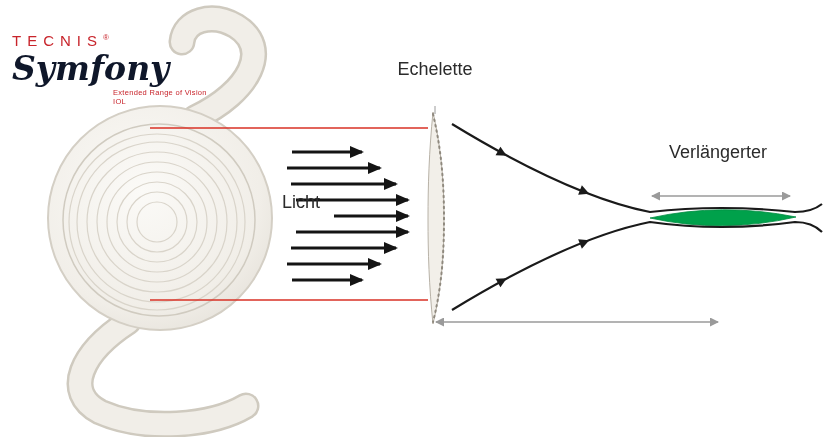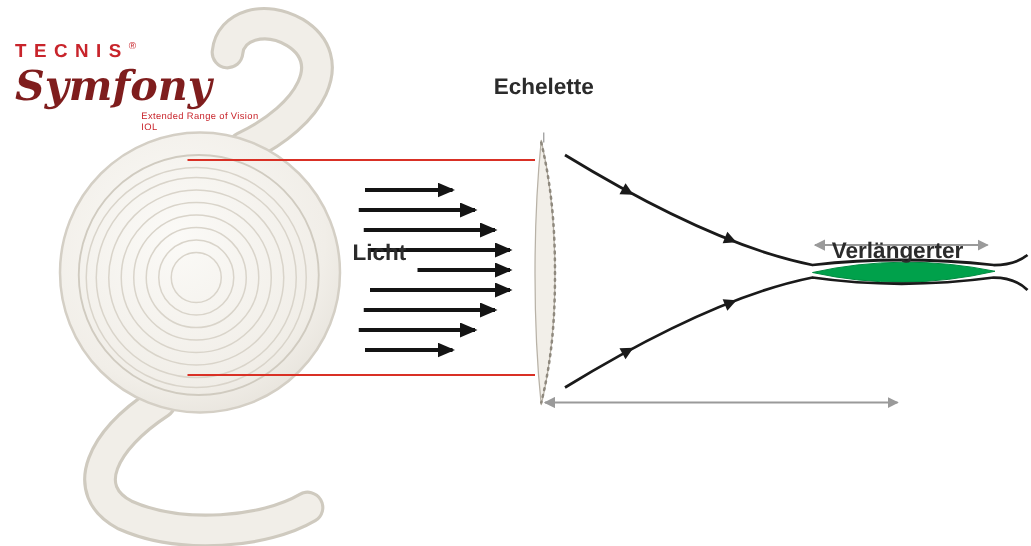--- a/index.html
+++ b/index.html
@@ -13,34 +13,33 @@
     font-family: "Liberation Sans", sans-serif;
   }
   .layer { position: absolute; left: 0; top: 0; }
   .lbl {
     position: absolute;
     color: #2b2b2b;
     font-size: 18px;
     line-height: 1.33;
     text-align: center;
     white-space: nowrap;
-    font-weight: bold;
   }
   .logo { position: absolute; left: 12px; top: 32px; width: 200px; }
   .logo .brand {
     color: #C8242B;
-    font-weight: bold;
+    font-weight: normal;
     font-size: 15px;
     letter-spacing: 6px;
     font-family: "Liberation Sans", sans-serif;
   }
   .logo .reg { font-size: 8px; vertical-align: super; letter-spacing: 0; color: #C8242B; }
   .logo .product {
     display: block;
-    color: #7f1d1d;
+    color: #0f172a;
     font-family: "DejaVu Serif", serif;
     font-style: italic;
     font-weight: bold;
     font-size: 33px;
     line-height: 1.05;
     margin-top: 2px;
   }
   .logo .tagline {
     display: block;
     color: #C8242B;
@@ -141,18 +140,18 @@
     <span class="product">Symfony</span>
     <span class="tagline">Extended Range of Vision IOL</span>
   </div>
 
   <div class="lbl" style="left:360px; top:58px; width:150px;">
     <div>Echelette</div>
   </div>
 
   <div class="lbl" style="left:282px; top:191px;">Licht</div>
 
-  <div class="lbl" style="left:633px; top:141px; width:170px;margin-top:48px;">
+  <div class="lbl" style="left:633px; top:141px; width:170px;">
     <div>Verlängerter</div>
   </div>
 
 
 </div>
 
 </body></html>

